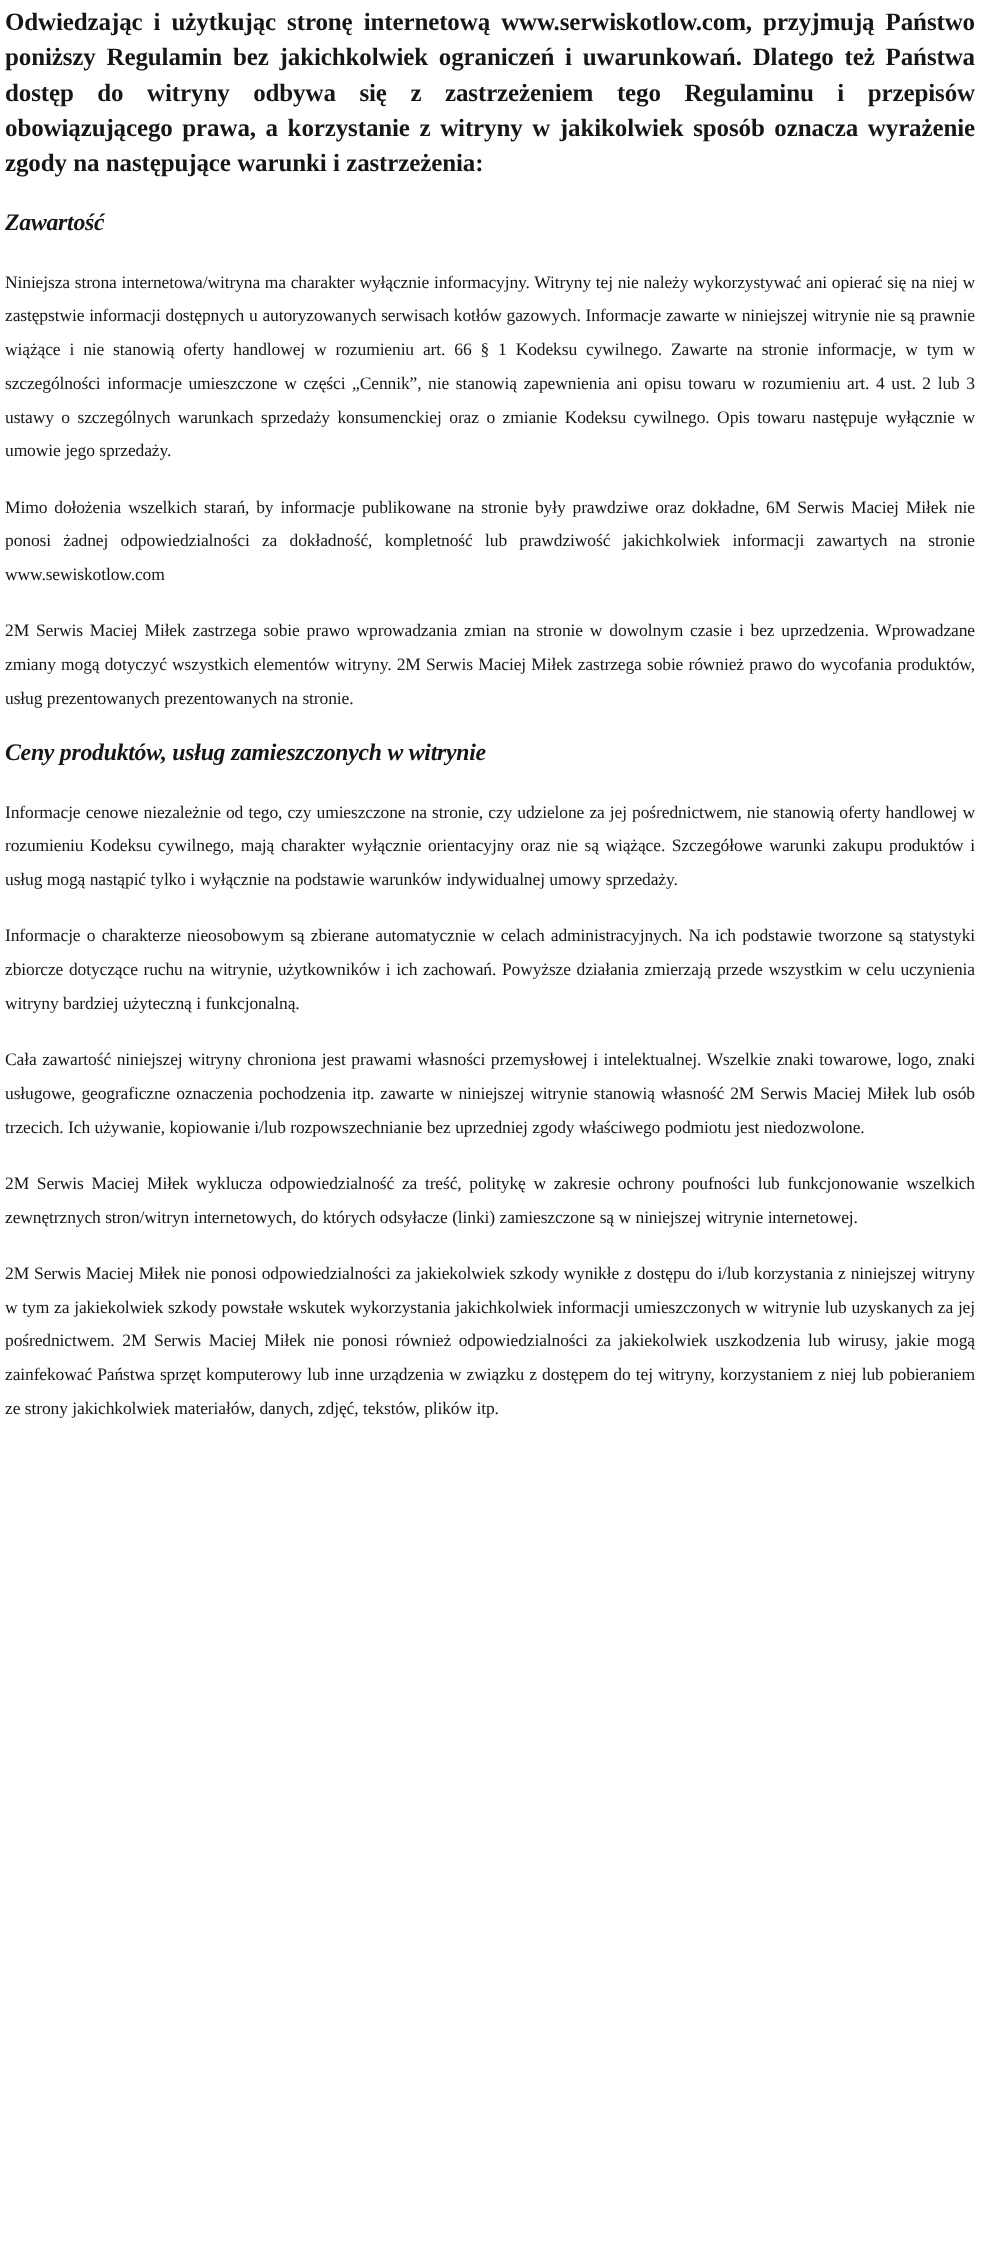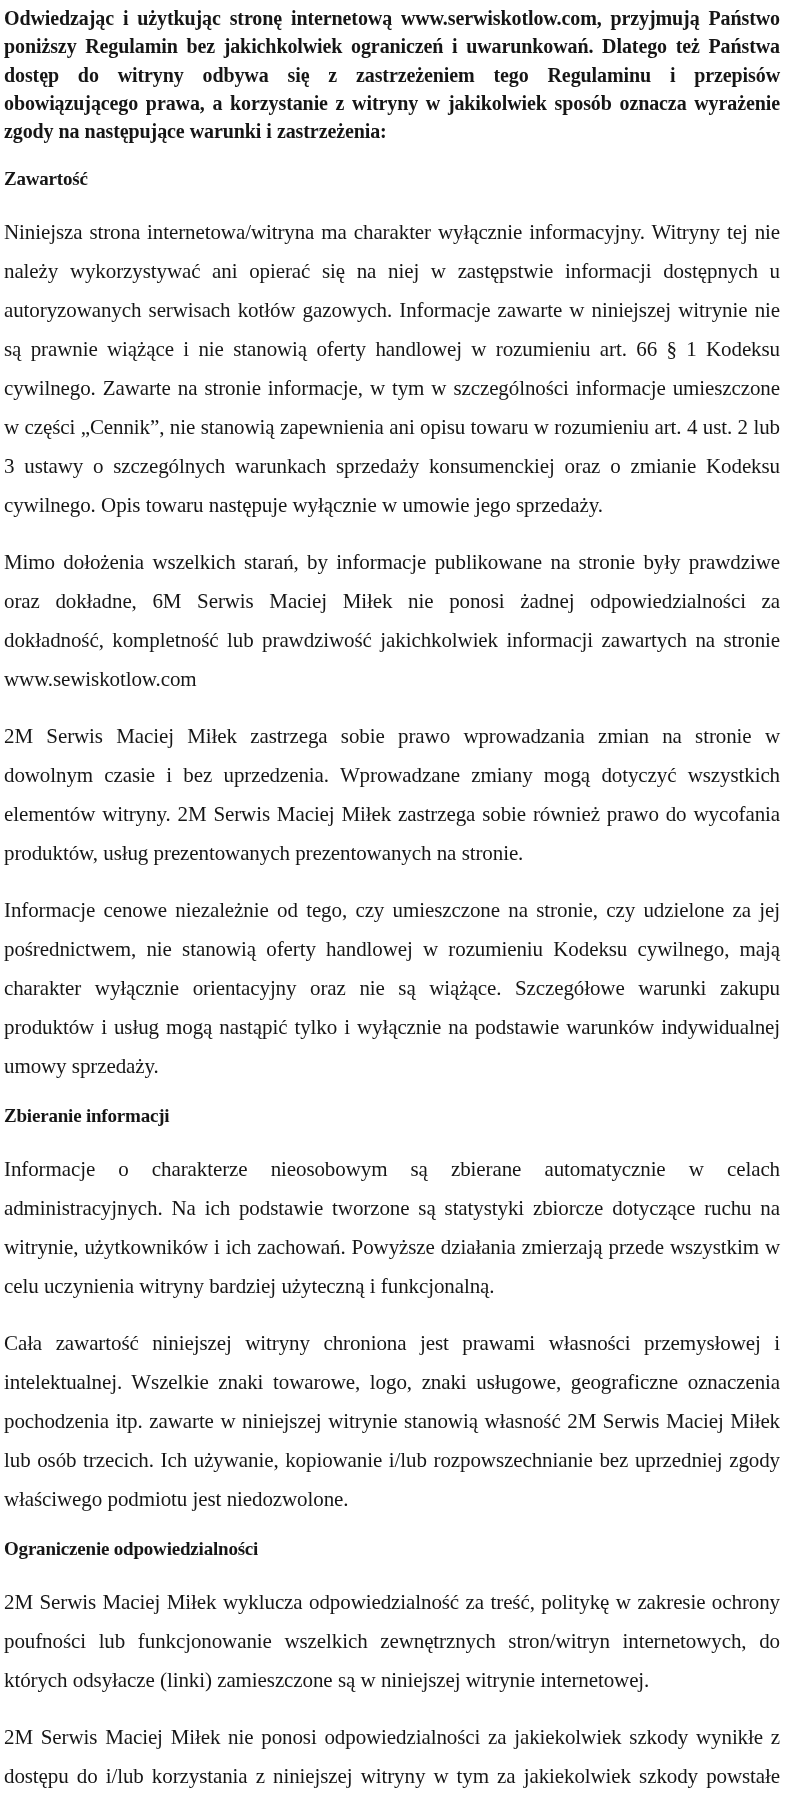--- a/index.html
+++ b/index.html
@@ -21,64 +21,64 @@
     min-height: 1800px;
     box-sizing: border-box;
     padding: 4px 16px 0 4px;
     background: #ffffff;
   }
   .doc {
     width: 776px;
   }
   p.para {
     margin: 0 0 18px 0;
-    font-size: 21px;
-    line-height: 39px;
+    font-size: 14px;
+    line-height: 27px;
     text-align: justify;
     text-justify: inter-word;
     letter-spacing: -0.1px;
     word-spacing: 0.2px;
   }
   p.intro {
     font-weight: bold;
     font-size: 20px;
     line-height: 28.3px;
     margin-bottom: 22px;
   }
   h2.heading {
     margin: 0 0 22px 0;
     font-size: 19px;
     line-height: 24px;
     font-weight: bold;
     text-align: left;
     letter-spacing: -0.2px;
+    font-style: italic;
   }
   
   .doc {
     filter: contrast(1.04);
   }
 </style>
 </head>
 <body>
 
 <div class="page">
   <div class="doc">
 
     <p class="para intro">Odwiedzając i użytkując stronę internetową www.serwiskotlow.com, przyjmują Państwo poniższy Regulamin bez jakichkolwiek ograniczeń i uwarunkowań. Dlatego też Państwa dostęp do witryny odbywa się z zastrzeżeniem tego Regulaminu i przepisów obowiązującego prawa, a korzystanie z witryny w jakikolwiek sposób oznacza wyrażenie zgody na następujące warunki i zastrzeżenia:</p>
 
     <h2 class="heading">Zawartość</h2>
     <p class="para">Niniejsza strona internetowa/witryna ma charakter wyłącznie informacyjny. Witryny tej nie należy wykorzystywać ani opierać się na niej w zastępstwie informacji dostępnych u autoryzowanych serwisach kotłów gazowych. Informacje zawarte w niniejszej witrynie nie są prawnie wiążące i nie stanowią oferty handlowej w rozumieniu art. 66 § 1 Kodeksu cywilnego. Zawarte na stronie informacje, w tym w szczególności informacje umieszczone w części „Cennik”, nie stanowią zapewnienia ani opisu towaru w rozumieniu art. 4 ust. 2 lub 3 ustawy o szczególnych warunkach sprzedaży konsumenckiej oraz o zmianie Kodeksu cywilnego. Opis towaru następuje wyłącznie w umowie jego sprzedaży.</p>
     <p class="para">Mimo dołożenia wszelkich starań, by informacje publikowane na stronie były prawdziwe oraz dokładne, 6M Serwis Maciej Miłek nie ponosi żadnej odpowiedzialności za dokładność, kompletność lub prawdziwość jakichkolwiek informacji zawartych na stronie www.sewiskotlow.com</p>
     <p class="para">2M Serwis Maciej Miłek zastrzega sobie prawo wprowadzania zmian na stronie w dowolnym czasie i bez uprzedzenia. Wprowadzane zmiany mogą dotyczyć wszystkich elementów witryny. 2M Serwis Maciej Miłek zastrzega sobie również prawo do wycofania produktów, usług prezentowanych prezentowanych na stronie.</p>
 
+    <h2 class="heading">Ceny produktów, usług zamieszczonych w witrynie</h2>
     <p class="para">Informacje cenowe niezależnie od tego, czy umieszczone na stronie, czy udzielone za jej pośrednictwem, nie stanowią oferty handlowej w rozumieniu Kodeksu cywilnego, mają charakter wyłącznie orientacyjny oraz nie są wiążące. Szczegółowe warunki zakupu produktów i usług mogą nastąpić tylko i wyłącznie na podstawie warunków indywidualnej umowy sprzedaży.</p>
 
-    <h2 class="heading">Zbieranie informacji</h2>
     <p class="para">Informacje o charakterze nieosobowym są zbierane automatycznie w celach administracyjnych. Na ich podstawie tworzone są statystyki zbiorcze dotyczące ruchu na witrynie, użytkowników i ich zachowań. Powyższe działania zmierzają przede wszystkim w celu uczynienia witryny bardziej użyteczną i funkcjonalną.</p>
 
     <p class="para">Cała zawartość niniejszej witryny chroniona jest prawami własności przemysłowej i intelektualnej. Wszelkie znaki towarowe, logo, znaki usługowe, geograficzne oznaczenia pochodzenia itp. zawarte w niniejszej witrynie stanowią własność 2M Serwis Maciej Miłek lub osób trzecich. Ich używanie, kopiowanie i/lub rozpowszechnianie bez uprzedniej zgody właściwego podmiotu jest niedozwolone.</p>
 
-    <h2 class="heading">Ograniczenie odpowiedzialności</h2>
     <p class="para">2M Serwis Maciej Miłek wyklucza odpowiedzialność za treść, politykę w zakresie ochrony poufności lub funkcjonowanie wszelkich zewnętrznych stron/witryn internetowych, do których odsyłacze (linki) zamieszczone są w niniejszej witrynie internetowej.</p>
     <p class="para">2M Serwis Maciej Miłek nie ponosi odpowiedzialności za jakiekolwiek szkody wynikłe z dostępu do i/lub korzystania z niniejszej witryny w tym za jakiekolwiek szkody powstałe wskutek wykorzystania jakichkolwiek informacji umieszczonych w witrynie lub uzyskanych za jej pośrednictwem. 2M Serwis Maciej Miłek nie ponosi również odpowiedzialności za jakiekolwiek uszkodzenia lub wirusy, jakie mogą zainfekować Państwa sprzęt komputerowy lub inne urządzenia w związku z dostępem do tej witryny, korzystaniem z niej lub pobieraniem ze strony jakichkolwiek materiałów, danych, zdjęć, tekstów, plików itp.</p>
 
   </div>
 </div>
 
 </body></html>

